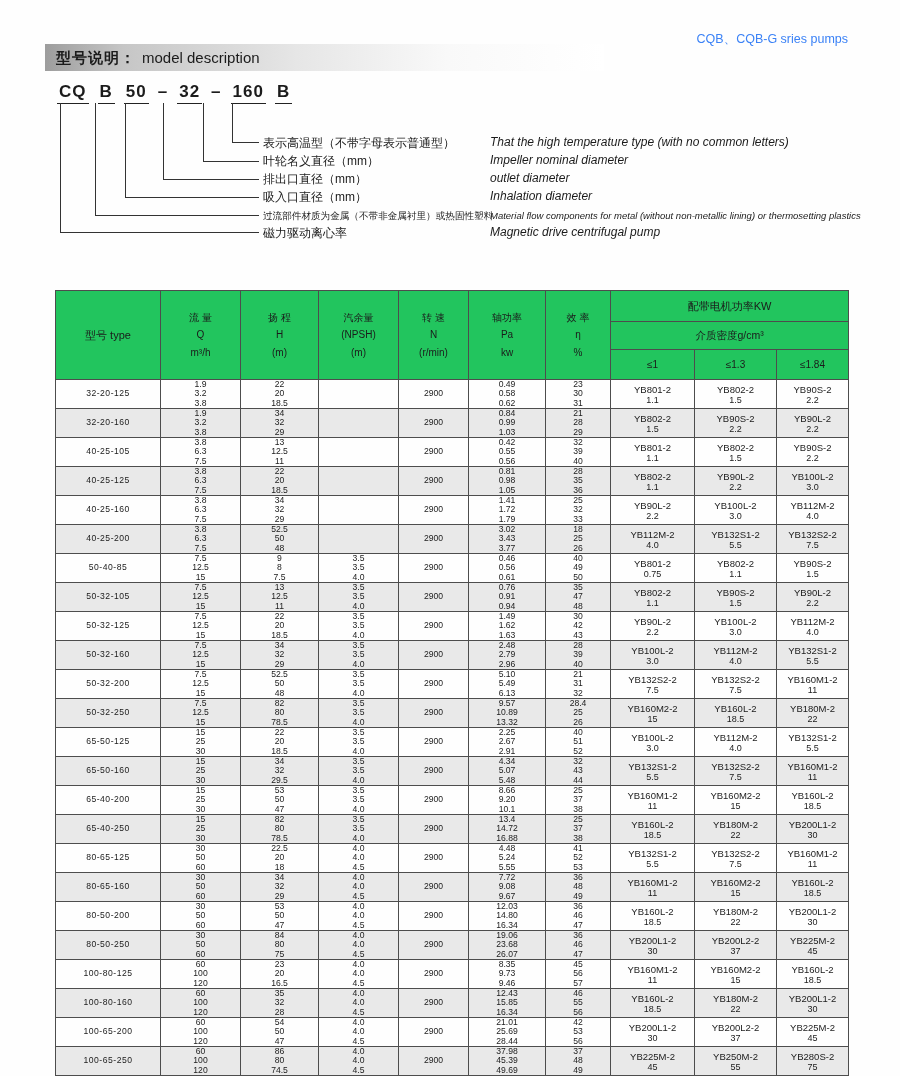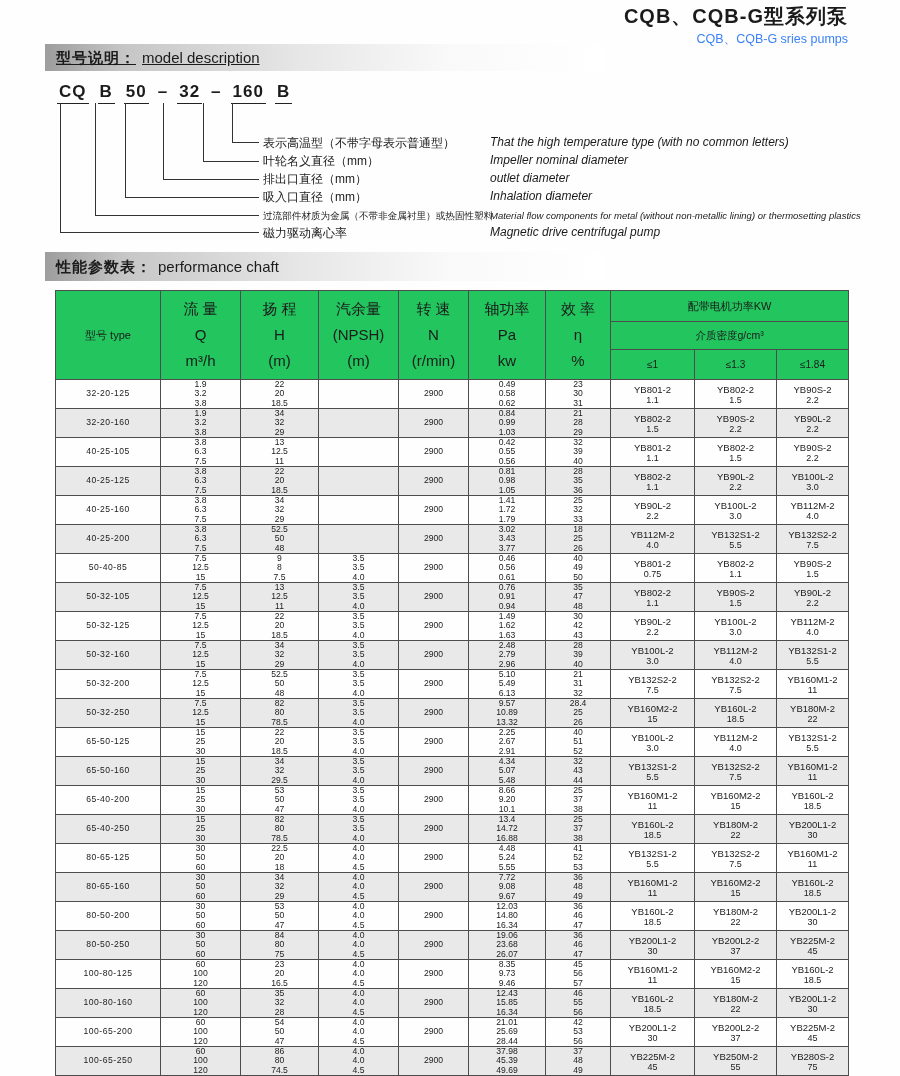--- a/index.html
+++ b/index.html
@@ -13,21 +13,21 @@
   
   .title-cn{position:absolute;top:3px;right:52px;font-size:20px;font-weight:bold;letter-spacing:1px;white-space:nowrap;}
   .title-en{position:absolute;top:31px;right:52px;font-size:12.5px;color:#3b82f6;white-space:nowrap;}
 
   
   .section-bar{
     position:absolute;left:45px;width:548px;height:27px;
     background:linear-gradient(90deg,#9d9d9d 0%,#c6c6c6 14%,#e6e6e6 45%,#f9f9f9 72%,#ffffff 100%);
     line-height:27px;padding-left:11px;white-space:nowrap;
   }
-  .bar-model{top:44px;text-decoration:underline;}
+  .bar-model{top:44px;}
   .bar-perf{top:252px;height:29px;line-height:29px;}
   .sec-cn{font-size:15px;font-weight:bold;letter-spacing:1px;}
   .sec-en{font-size:15px;margin-left:6px;}
 
   
   .code-line{position:absolute;left:57px;top:82px;font-size:17px;font-weight:bold;letter-spacing:1px;white-space:nowrap;}
   .code-part{display:inline-block;border-bottom:1.5px solid #222;padding:0 2px 1px 2px;margin-right:9px;text-align:right;}
   .code-dash{display:inline-block;margin-right:9px;}
   .conn{position:absolute;border-left:1px solid #333;border-bottom:1px solid #333;}
   .k0{left:60px; top:103px;width:198px;height:129px;}
@@ -43,39 +43,38 @@
   .lbl-en.r4{font-size:9.5px;top:210px;}
 
   
   table.perf{
     position:absolute;left:55px;top:290px;width:793px;
     border-collapse:collapse;table-layout:fixed;
   }
   table.perf th,table.perf td{border:1px solid #4d4d4d;padding:0;text-align:center;vertical-align:middle;}
   table.perf{border:1.5px solid #333;}
   thead th{background:#22c55e;font-weight:normal;color:#1b1b1b;}
-  .th-stack span{display:block;line-height:1.75;font-size:15px;}
+  .th-stack span{display:block;line-height:1.75;font-size:10px;}
   .th-type{font-size:11px;}
   .th-motor{font-size:11px;height:30px;}
   .th-density{font-size:10.5px;height:27px;margin-top:43px;}
   .th-dcol{font-size:10px;height:29px;}
   tbody tr{height:29px;}
   tbody tr.alt td{background:#e9e9e9;}
   td .ln{font-size:8.6px;line-height:9.3px;}
   td.c-type{font-size:9px;letter-spacing:0.5px;}
   td.c-speed{font-size:9.5px;margin-top:10px;}
   td.c-motor .mname{font-size:9.5px;line-height:11px;}
   td.c-motor .mkw{font-size:9px;line-height:10px;}
 </style>
 </head>
 <body>
 
 <div class="page">
 
-  <div class="title-cn">CQB、CQB-G型系列泵</div>
   <div class="title-en">CQB、CQB-G sries pumps</div>
 
   <div class="section-bar bar-model">
     <span class="sec-cn">型号说明：</span><span class="sec-en">model description</span>
   </div>
 
   <div class="code-line">
     <span class="code-part">CQ</span><span class="code-part">B</span><span class="code-part">50</span><span class="code-dash">–</span><span class="code-part">32</span><span class="code-dash">–</span><span class="code-part">160</span><span class="code-part">B</span>
   </div>
 
@@ -92,23 +91,20 @@
   <div class="lbl-en r1">Impeller nominal diameter</div>
   <div class="lbl-cn r2">排出口直径（mm）</div>
   <div class="lbl-en r2">outlet diameter</div>
   <div class="lbl-cn r3">吸入口直径（mm）</div>
   <div class="lbl-en r3">Inhalation diameter</div>
   <div class="lbl-cn r4">过流部件材质为金属（不带非金属衬里）或热固性塑料</div>
   <div class="lbl-en r4">Material flow components for metal (without non-metallic lining) or thermosetting plastics</div>
   <div class="lbl-cn r5">磁力驱动离心率</div>
   <div class="lbl-en r5">Magnetic drive centrifugal pump</div>
 
-  <div class="section-bar bar-perf">
-    <span class="sec-cn">性能参数表：</span><span class="sec-en">performance chaft</span>
-  </div>
 
   <table class="perf">
     <colgroup>
       <col style="width:105px">
         <col style="width:80px">
         <col style="width:78px">
         <col style="width:80px">
         <col style="width:70px">
       <col style="width:77px">
         <col style="width:65px">

